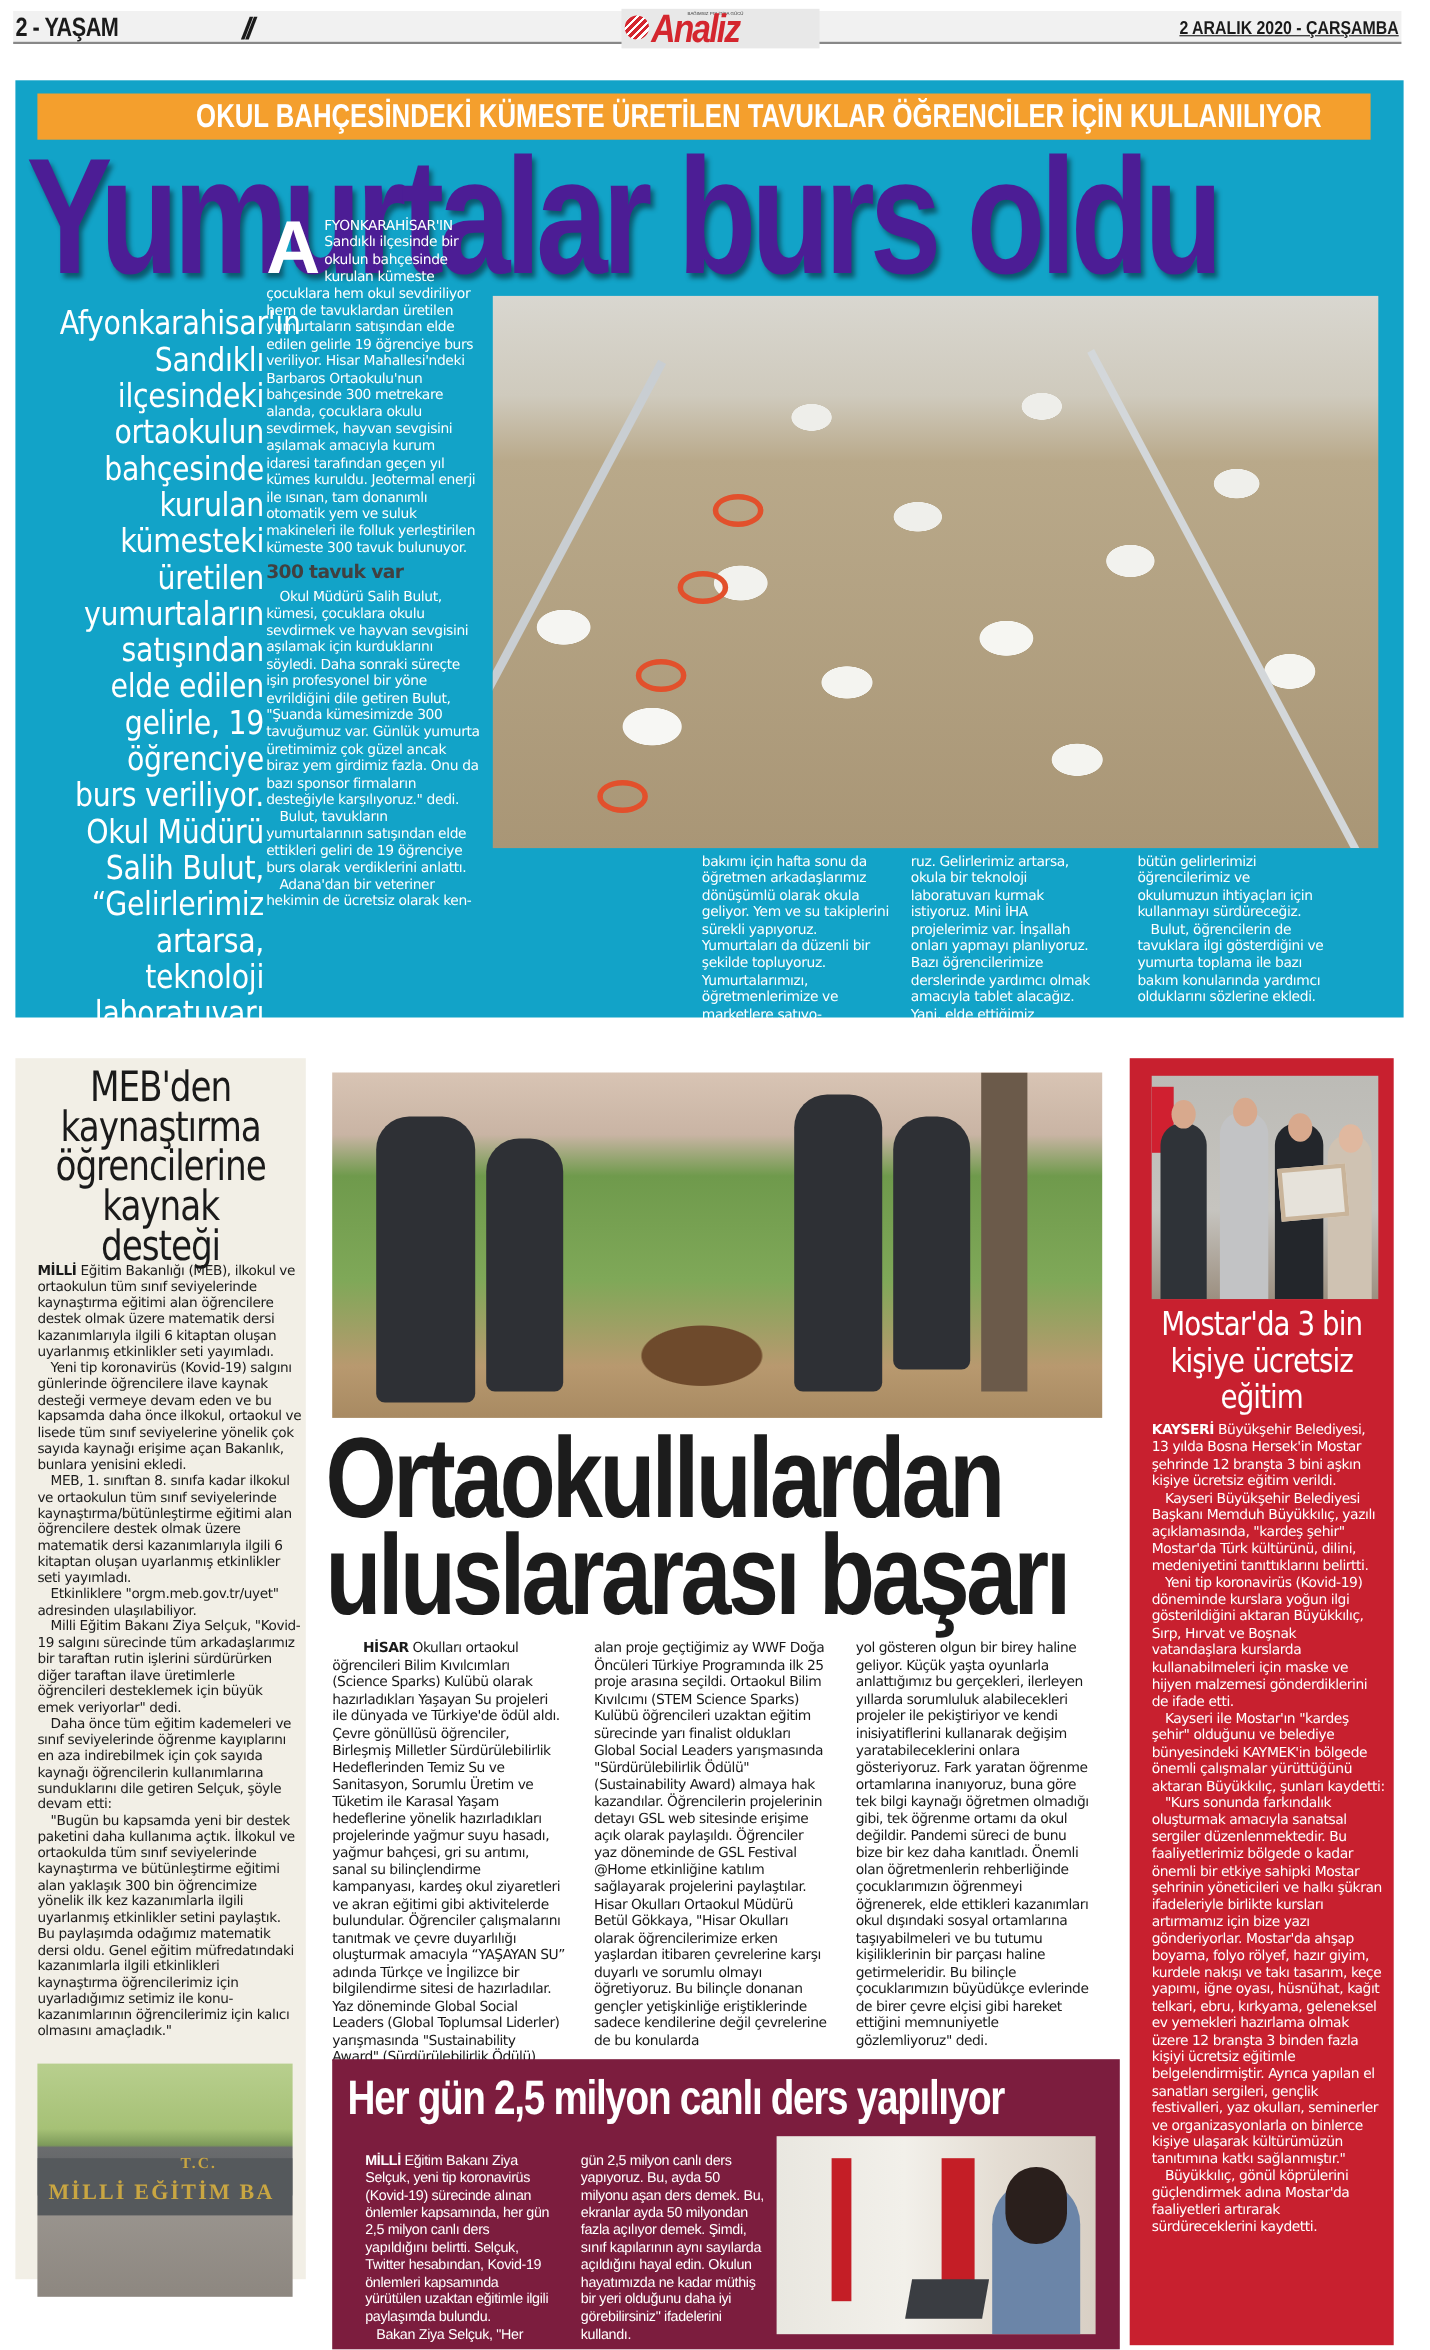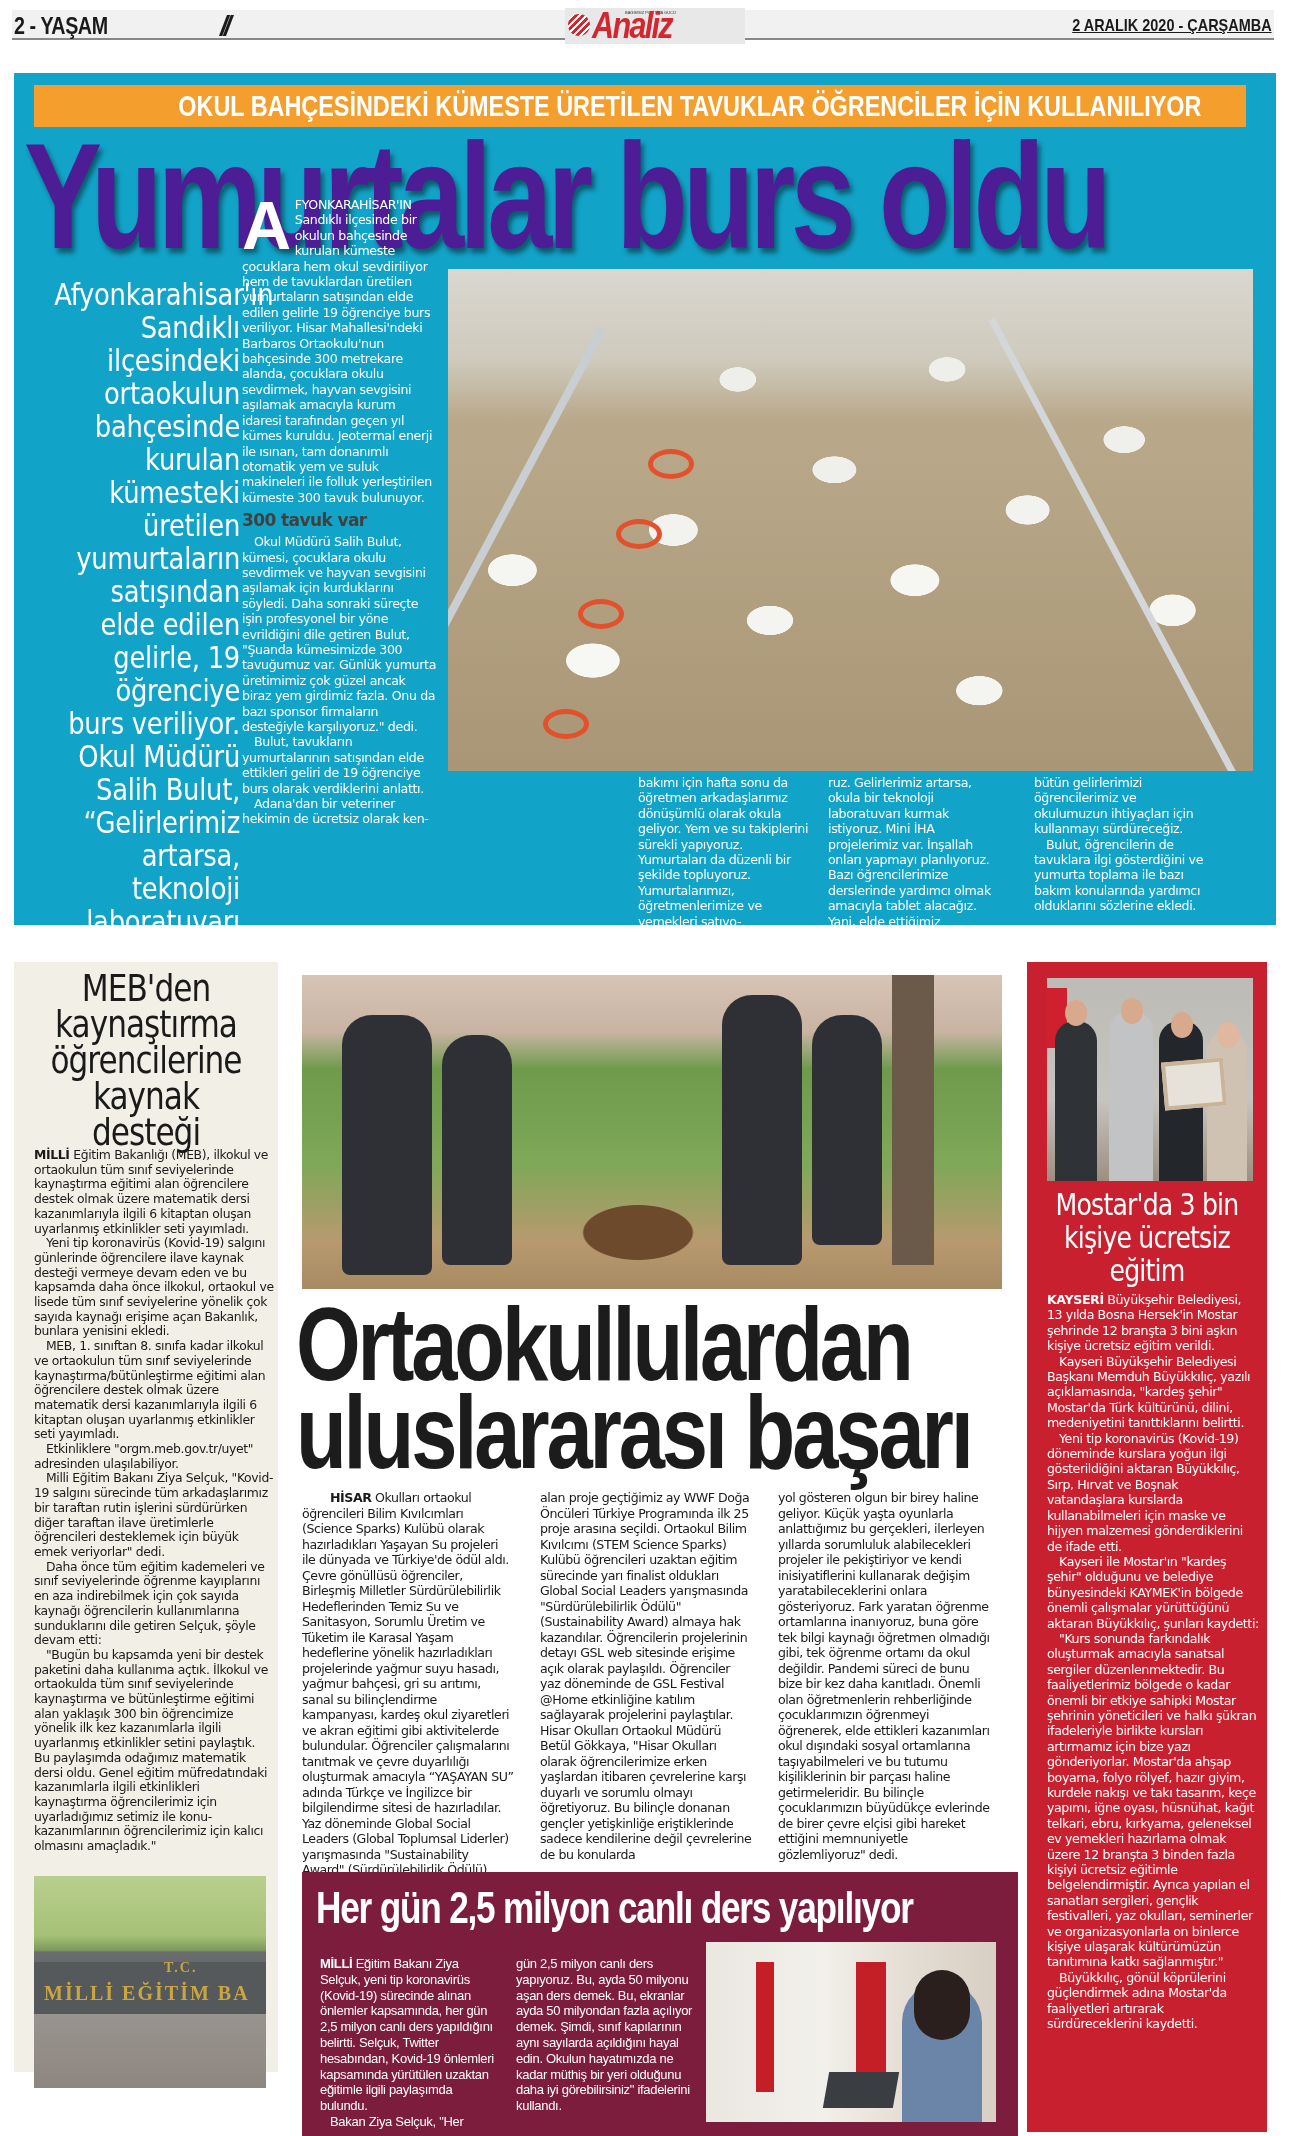--- a/index.html
+++ b/index.html
@@ -69,21 +69,21 @@
   .photo-dig .trunk { position: absolute; left: 590px; top: 0; width: 42px; height: 290px; background: #6b5a4a; }
   .mid-head { position: absolute; left: 296px; top: 1300px; width: 720px; font: 900 104px/88px "Liberation Sans", sans-serif; color: #1c1c1c; letter-spacing: -4px; white-space: nowrap; }
   .mid-head div { transform: scaleX(0.80); transform-origin: left; }
   .mid-col { position: absolute; top: 1490px; width: 212px; font: 12.6px/15.5px "DejaVu Sans", sans-serif; color: #1a1a1a; letter-spacing: -0.45px; }
   .mid-col .lead { font-weight: bold; margin-left: 28px; }
 
   
   .maroon { position: absolute; left: 302px; top: 1872px; width: 716px; height: 264px; background: #7c1d3e; }
   .maroon h2 { position: absolute; left: 14px; top: 12px; color: #fff; font: bold 44px/48px "Liberation Sans", sans-serif; letter-spacing: -1.5px; white-space: nowrap; transform: scaleX(0.80); transform-origin: left; }
   .maroon .col { position: absolute; top: 84px; width: 180px; color: #fff; font: 13px/15.8px "Liberation Sans", sans-serif; letter-spacing: -0.3px; }
-  .maroon .col p { text-indent: 10px; }
+  .maroon .col p { text-indent: 10px; margin-left: 12px; }
   .maroon .col p.noindent { text-indent: 0; }
   .maroon .lead { font-weight: bold; }
   .photo-class { position: absolute; left: 404px; top: 70px; width: 290px; height: 180px; overflow: hidden;
     background: linear-gradient(90deg, #e9e7e0 0%, #f2f0ea 40%, #e4ddd3 70%, #d8cfc4 100%); }
   .photo-class .curtain { position: absolute; left: 150px; top: 20px; width: 30px; height: 130px; background: #c41e26; }
   .photo-class .curtain2 { position: absolute; left: 50px; top: 20px; width: 18px; height: 130px; background: #c41e26; }
   .photo-class .laptop { position: absolute; left: 120px; top: 130px; width: 70px; height: 36px; background: #3a3d42; transform: skewX(-10deg); }
   .photo-class .person { position: absolute; left: 196px; top: 40px; width: 80px; height: 140px; background: #6b85a8; border-radius: 40px 40px 0 0; }
   .photo-class .hair { position: absolute; left: 208px; top: 28px; width: 56px; height: 70px; background: #2a1f1c; border-radius: 30px; }
 
@@ -131,21 +131,21 @@
   <div class="photo-hens">
     <div class="rail1"></div>
       <div class="rail2"></div>
     <div class="feeder" style="left:130px; top:330px;"></div>
     <div class="feeder" style="left:168px; top:250px;"></div>
     <div class="feeder" style="left:200px; top:180px;"></div>
     <div class="feeder" style="left:95px; top:440px;"></div>
   </div>
 
   <div class="body-col" style="left:624px; top:702px; width:175px;">
-    <p class="noindent">bakımı için hafta sonu da öğretmen arkadaşlarımız dönüşümlü olarak okula geliyor. Yem ve su takiplerini sürekli yapıyoruz. Yumurtaları da düzenli bir şekilde topluyoruz. Yumurtalarımızı, öğretmenlerimize ve yemekleri satıyo-</p>
+    <p class="noindent">bakımı için hafta sonu da öğretmen arkadaşlarımız dönüşümlü olarak okula geliyor. Yem ve su takiplerini sürekli yapıyoruz. Yumurtaları da düzenli bir şekilde topluyoruz. Yumurtalarımızı, öğretmenlerimize ve marketlere satıyo-</p>
   </div>
   <div class="body-col" style="left:814px; top:702px; width:175px;">
     <p class="noindent">ruz. Gelirlerimiz artarsa, okula bir teknoloji laboratuvarı kurmak istiyoruz. Mini İHA projelerimiz var. İnşallah onları yapmayı planlıyoruz. Bazı öğrencilerimize derslerinde yardımcı olmak amacıyla tablet alacağız. Yani, elde ettiğimiz</p>
   </div>
   <div class="body-col" style="left:1020px; top:702px; width:175px;">
     <p class="noindent">bütün gelirlerimizi öğrencilerimiz ve okulumuzun ihtiyaçları için kullanmayı sürdüreceğiz.</p>
     <p>Bulut, öğrencilerin de tavuklara ilgi gösterdiğini ve yumurta toplama ile bazı bakım konularında yardımcı olduklarını sözlerine ekledi.</p>
   </div>
 </section>
 

